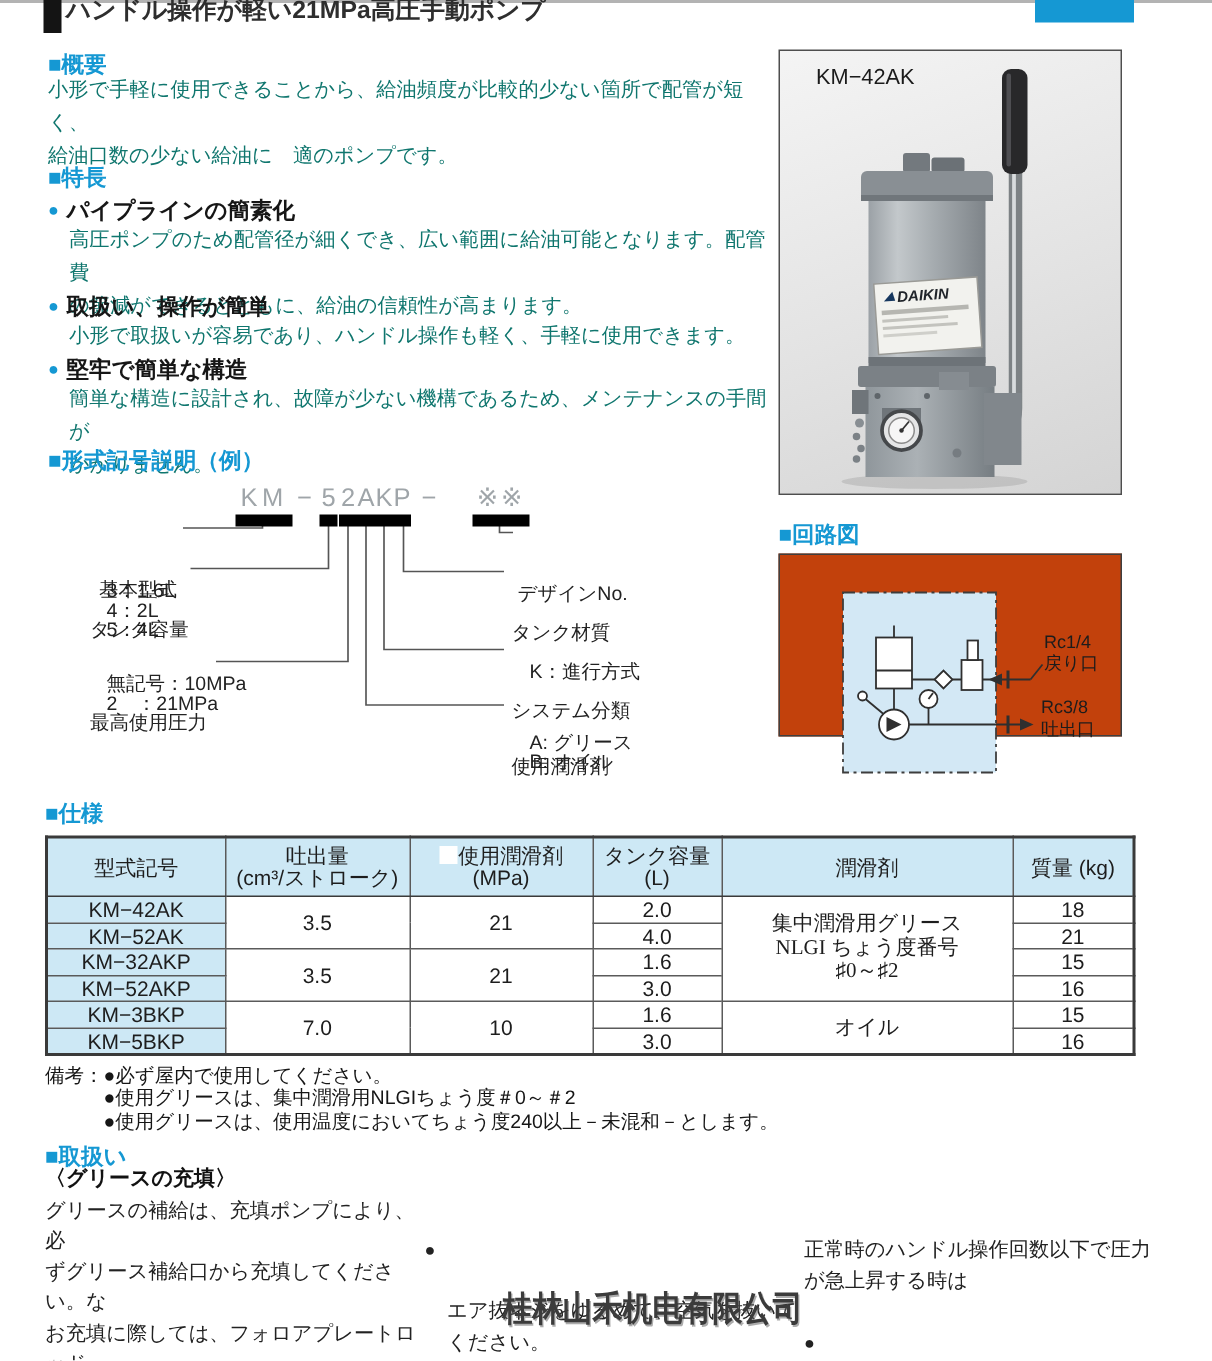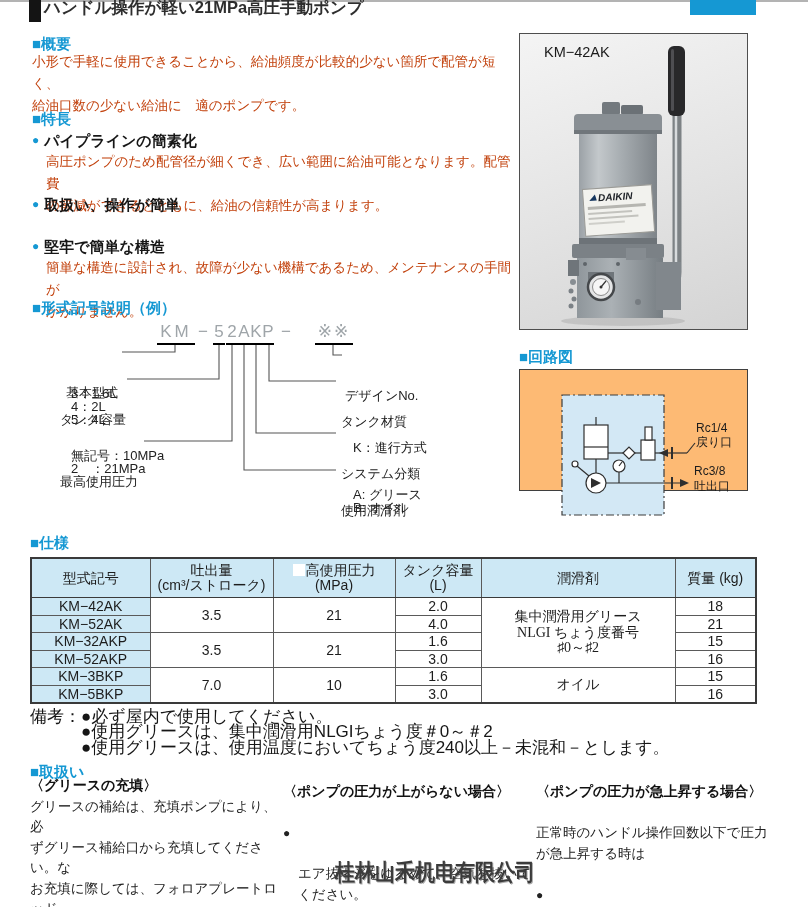--- a/index.html
+++ b/index.html
@@ -7,36 +7,36 @@
         font-family:"Liberation Sans","DejaVu Sans",sans-serif;color:#222;}
   .abs{position:absolute;}
   
   #topline{left:0;top:0;width:808px;height:2px;background:#b3b3b3;}
   #bluetab{left:690;top:0;}
   #bluetab{left:690px;top:0;width:66px;height:15px;background:#1598d3;}
   #titlemark{left:29px;top:0;width:12px;height:22px;background:#141414;}
   #pagetitle{left:44px;top:-5px;font-size:16.5px;line-height:24px;font-weight:600;color:#2e2e2e;white-space:nowrap;}
   
   .sech{font-size:15px;font-weight:bold;color:#1598d3;line-height:17px;white-space:nowrap;}
-  .body-txt{font-size:13.5px;line-height:22px;color:#c2410c;white-space:pre-line;}
+  .body-txt{font-size:13.5px;line-height:22px;color:#0f766e;white-space:pre-line;font-family:Liberation Mono, monospace;}
   #ov-h{left:32px;top:35px;}
   #ov-b{left:32px;top:51px;width:486px;}
   #ft-h{left:32px;top:110px;}
   .fi-title{left:32px;display:flex;align-items:flex-start;gap:5px;font-size:15px;font-weight:bold;color:#161616;line-height:19px;white-space:nowrap;}
   .fi-title .bul{color:#1598d3;font-size:12px;line-height:19px;}
   .fi-body{left:46px;width:472px;}
   #fi-t0{top:131px;} #fi-b0{top:151px;}
   #fi-t1{top:195px;} #fi-b1{top:215px;}
   #fi-t2{top:237px;} #fi-b2{top:257px;}
   
   #mc-h{left:32px;top:299px;}
   #mc{left:33px;top:316px;width:475px;height:200px;font-size:13px;line-height:13px;color:#222;}
   #mc svg{position:absolute;left:0;top:0;}
   .cc{position:absolute;top:5px;font-size:17px;line-height:21px;color:#9fa5a9;text-align:center;}
-  .cc.u{border-bottom:2px solid #000000;padding-bottom:1px;}
+  .cc.u{border-bottom:8px solid #000000;padding-bottom:1px;}
   #cc-base{left:124px;width:38px;letter-spacing:3px;}
   #cc-d1{left:163px;width:14px;}
   #cc-1{left:180px;width:12px;} #cc-2{left:193px;width:12px;} #cc-3{left:205px;width:12px;}
   #cc-4{left:217px;width:12px;} #cc-5{left:229px;width:12px;}
   #cc-d2{left:246px;width:14px;}
   #cc-des{left:282px;width:38px;letter-spacing:2px;}
   .mlbl{position:absolute;white-space:nowrap;margin-top:40px;}
   .msub{position:absolute;white-space:pre-line;line-height:13px;}
   #ml-base{left:33px;top:30px;}
   #ml-tank{left:27px;top:57px;} #ms-tank{left:38px;top:71px;}
@@ -44,37 +44,37 @@
   #ml-design{left:312px;top:33px;}
   #ml-mat{left:308px;top:59px;} #ms-mat{left:320px;top:73px;}
   #ml-sys{left:308px;top:111px;} #ms-sys{left:320px;top:125px;}
   #ml-lub{left:308px;top:148px;} #ms-lub{left:320px;top:172px;}
   
   #prod{left:519px;top:33px;width:229px;height:297px;border:1.5px solid #4e4e4e;box-sizing:border-box;
         background:linear-gradient(160deg,#f4f4f4,#e3e3e3 55%,#d4d4d4);}
   #prod-label{position:absolute;left:24px;top:10px;font-size:14.5px;color:#1b1b1b;}
   
   #cir-h{left:519px;top:348px;}
-  #cir{left:519px;top:369px;width:229px;height:122px;border:1.5px solid #3f3f3f;box-sizing:border-box;background:#fdba74;}
+  #cir{left:519px;top:369px;width:229px;height:122px;border:1.5px solid #3f3f3f;box-sizing:border-box;background:#c2410c;}
   .cir-lbl{position:absolute;font-size:12px;line-height:13px;color:#1c1c1c;white-space:nowrap;}
   #cl-1s{left:176px;top:52px;} #cl-1n{left:176px;top:66px;}
   #cl-2s{left:174px;top:95px;} #cl-2n{left:174px;top:110px;}
   
   #sp-h{left:30px;top:534px;}
   #spec-table{left:30px;top:557px;}
   table.spec{border-collapse:collapse;table-layout:fixed;border:2px solid #3a3a3a;font-size:14px;color:#1d1d1d;}
   table.spec th,table.spec td{border:1px solid #5a5a5a;text-align:center;vertical-align:middle;padding:0 2px;}
   table.spec th{background:#cde8f5;font-weight:normal;height:38px;line-height:15px;white-space:pre-line;}
   table.spec thead th{border-bottom:1.5px solid #3a3a3a;}
   table.spec td{height:16.5px;background:#fff;}
   table.spec td.model{background:#cde8f5;}
   .pre3{white-space:pre-line;line-height:15.5px;font-family:Liberation Serif, serif;}
   .redact{display:inline-block;width:12px;height:12px;background:#fff;vertical-align:-1px;margin-right:1px;}
   
-  #notes{left:30px;top:709px;display:flex;font-size:17px;line-height:15.3px;color:#161616;}
+  #notes{left:30px;top:709px;display:flex;font-size:13px;line-height:15.3px;color:#161616;}
   #notes .nlabel{white-space:nowrap;}
   
   #hd-h{left:30px;top:763px;}
   .hcol-title{font-size:14px;font-weight:bold;color:#111;white-space:nowrap;}
   .hcol-body{font-size:13.5px;line-height:20.4px;color:#222;white-space:pre-line;}
   #h1-t{left:30px;top:777px;} #h1-b{left:30px;top:797px;width:256px;}
   #h2-t{left:283px;top:783px;} #h2-b{left:283px;top:803px;width:254px;}
   #h3-t{left:536px;top:783px;} #h3-b{left:536px;top:803px;width:270px;}
   .hbullet{position:relative;padding-left:15px;}
   .hbullet .bul{position:absolute;left:0;top:0;font-size:12px;}
@@ -101,20 +101,21 @@
   <div id="fi-t0" class="abs fi-title">
     <span class="bul">●</span>
     <span>パイプラインの簡素化</span>
   </div>
   <div id="fi-b0" class="abs body-txt fi-body">高圧ポンプのため配管径が細くでき、広い範囲に給油可能となります。配管費
 の節減ができるとともに、給油の信頼性が高まります。</div>
   <div id="fi-t1" class="abs fi-title">
     <span class="bul">●</span>
     <span>取扱い、操作が簡単</span>
   </div>
+  <div id="fi-b1" class="abs body-txt fi-body">小形で取扱いが容易であり、ハンドル操作も軽く、手軽に使用できます。</div>
   <div id="fi-t2" class="abs fi-title">
     <span class="bul">●</span>
     <span>堅牢で簡単な構造</span>
   </div>
   <div id="fi-b2" class="abs body-txt fi-body">簡単な構造に設計され、故障が少ない機構であるため、メンテナンスの手間が
 かかりません。</div>
 
   <div id="mc-h" class="abs sech">■形式記号説明（例）</div>
   <div id="mc" class="abs">
     <svg width="475" height="200" viewBox="0 0 475 200">
@@ -256,21 +257,21 @@
           <col style="width:122px">
         <col style="width:86px">
           <col style="width:194px">
           <col style="width:81px">
       </colgroup>
       <thead>
         <tr>
           <th>型式記号</th>
           <th>吐出量
 (cm³/ストローク)</th>
-          <th><span class="redact"></span><span>高使用圧力 (MPa)</span></th>
+          <th><span class="redact"></span><span>使用潤滑剤 (MPa)</span></th>
           <th>タンク容量(L)</th>
           <th>潤滑剤</th>
           <th>質量 (kg)</th>
         </tr>
       </thead>
       <tbody>
         <tr>
           <td class="model">KM−42AK</td>
           <td rowspan="2">3.5</td>
           <td rowspan="2">21</td>
@@ -325,32 +326,30 @@
 
   <div id="hd-h" class="abs sech">■取扱い</div>
 
   <div id="h1-t" class="abs hcol-title">〈グリースの充填〉</div>
   <div id="h1-b" class="abs hcol-body">グリースの補給は、充填ポンプにより、必
 ずグリース補給口から充填してください。な
 お充填に際しては、フォロアプレートロッド
 の位置に注意し、上限赤印マークが見え
 たなら、充填を停止してください。</div>
 
-  <div id="h2-t" class="abs hcol-title">〈ポンプの圧力が上がらない場合〉</div>
   <div id="h2-b" class="abs hcol-body">
     <div class="hbullet">
       <span class="bul">●</span>
       <span>エア抜ネジをゆるめて、空気を抜いて
 ください。</span>
     </div>
     
     
   </div>
 
-  <div id="h3-t" class="abs hcol-title">〈ポンプの圧力が急上昇する場合〉</div>
   <div id="h3-b" class="abs hcol-body">
     <div>正常時のハンドル操作回数以下で圧力
 が急上昇する時は</div>
     <div class="hbullet">
       <span class="bul">●</span>
       
     </div>
     
   </div>
 

